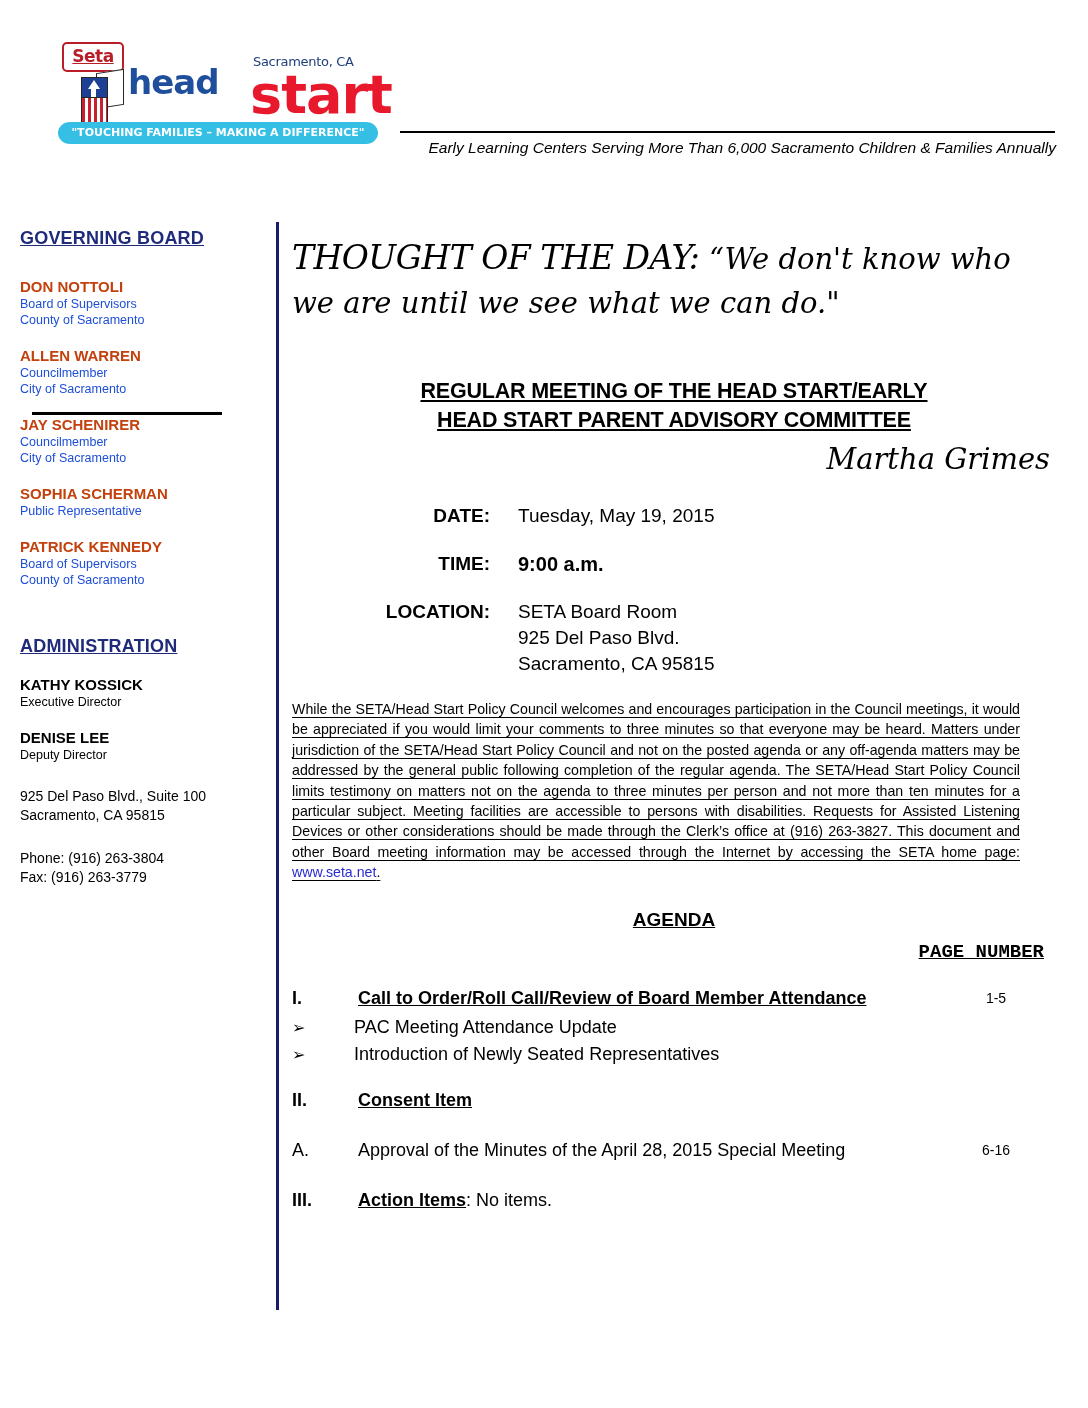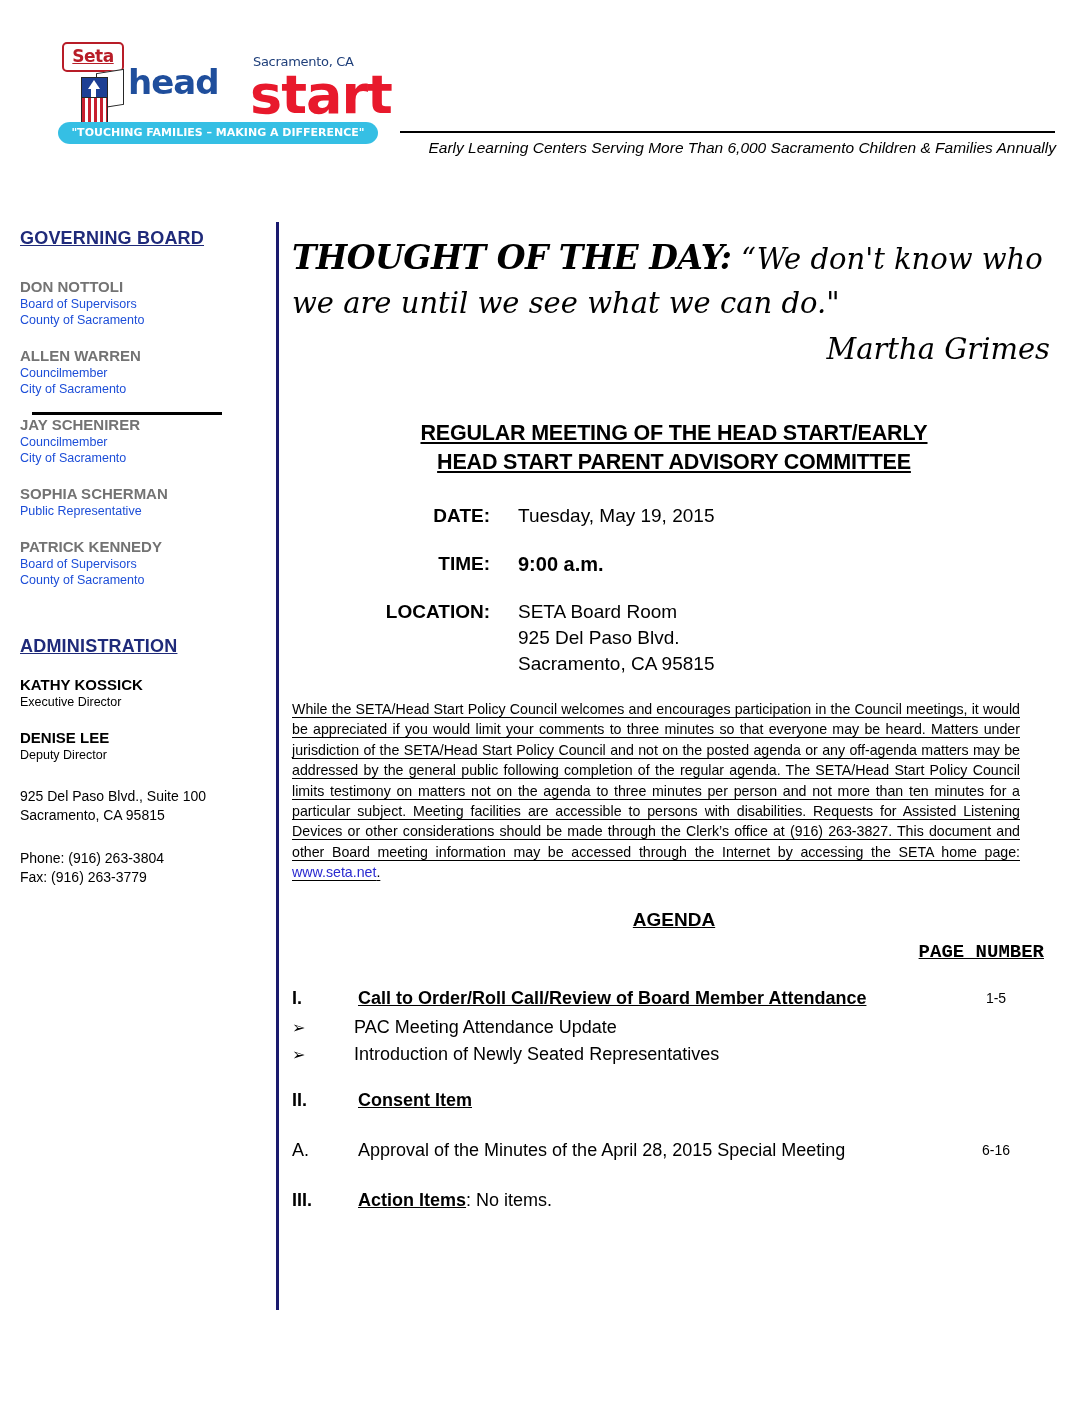--- a/index.html
+++ b/index.html
@@ -175,21 +175,21 @@
     text-decoration: underline;
     letter-spacing: 0.2px;
   }
   .board-list { margin-top: 28px; }
   .board-member { margin-bottom: 18px; }
   .bm-name {
     font-family: "Liberation Sans", sans-serif;
     font-weight: bold;
     font-size: 15px;
     line-height: 19px;
-    color: #737373;
+    color: #c2410c;
   }
   .bm-line {
     font-family: "Liberation Sans", sans-serif;
     font-size: 12.5px;
     line-height: 16px;
     color: #1d4ed8;
   }
   #side-rule {
     position: absolute;
     left: 32px; top: 412px;
@@ -229,21 +229,21 @@
     width: 764px;
   }
   #thought {
     font-family: "DejaVu Serif", "Liberation Serif", serif;
     font-style: italic;
     font-size: 30px;
     line-height: 44px;
     color: #000000;
   }
   #thought .tod-label {
-    font-weight: bold;
+    font-weight: normal;
     font-size: 33px;
     letter-spacing: -0.5px;
     margin-top: 36px;
   }
   #thought .tod-quote {
     font-size: 29px;
   }
   #attribution {
     margin-top: 6px;
     text-align: right;
@@ -464,26 +464,26 @@
   </div>
 
 </div>
 
 <div id="main">
 
   <div id="thought">
     <span class="tod-label">THOUGHT OF THE DAY:</span>
     <span class="tod-quote">“We don't know who we are until we see what we can do."</span>
   </div>
-  <div id="attribution">Martha Grimes</div>
-
   <div id="meeting-title">
     <span>REGULAR MEETING OF THE HEAD START/EARLY</span><br>
     <span>HEAD START PARENT ADVISORY COMMITTEE</span>
   </div>
+
+  <div id="attribution">Martha Grimes</div>
 
   <div id="details">
 
     <div class="detail-row">
       <div class="detail-label">DATE:</div>
       <div class="detail-value">Tuesday, May 19, 2015</div>
     </div>
 
     <div class="detail-row">
       <div class="detail-label">TIME:</div>

